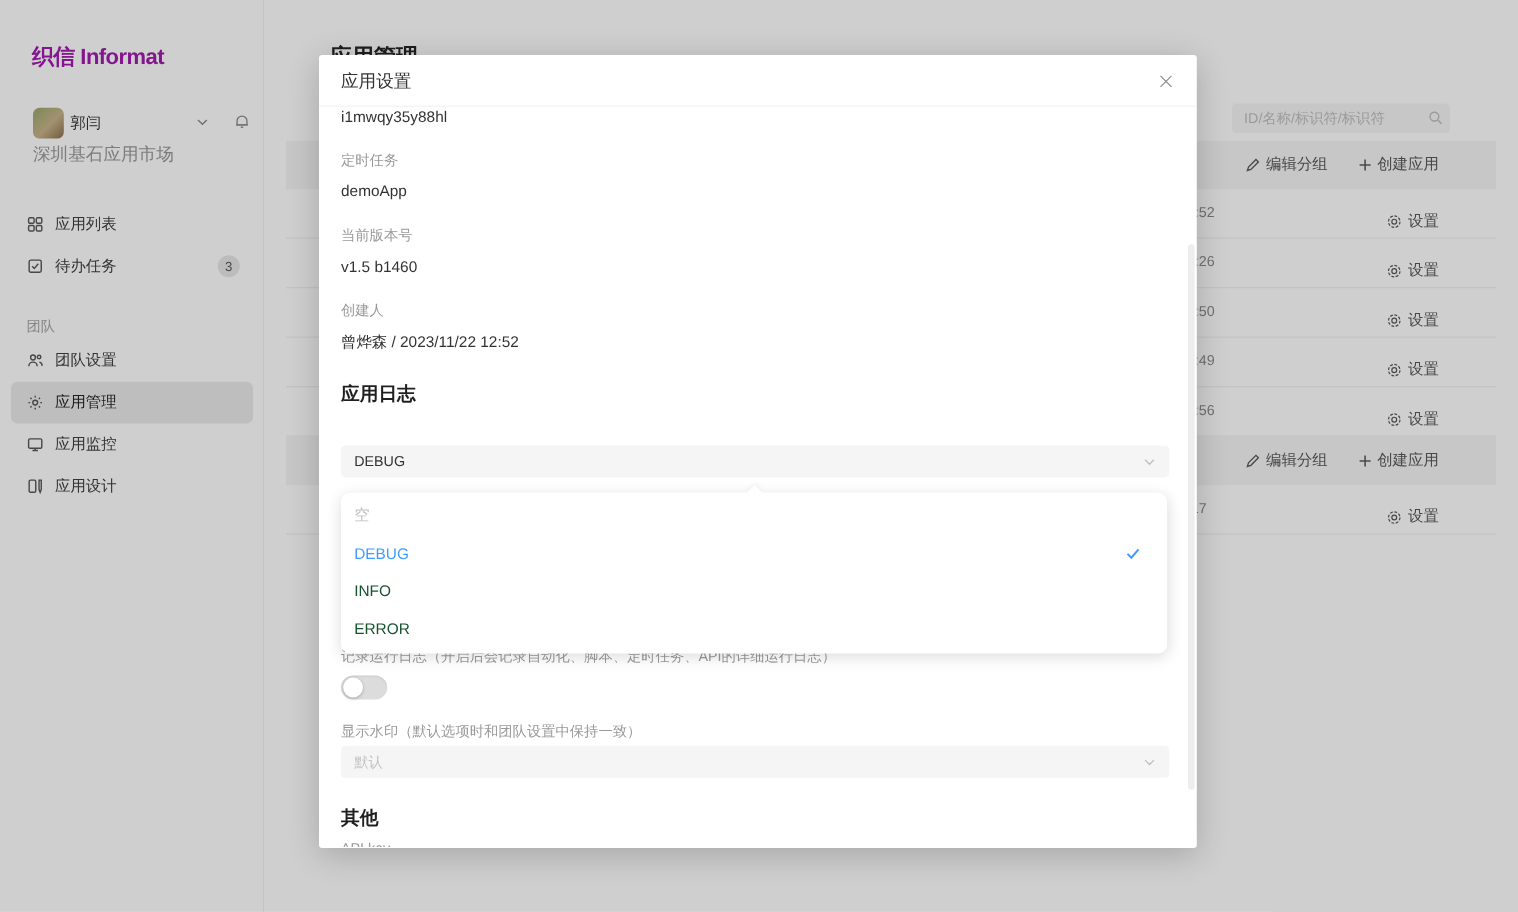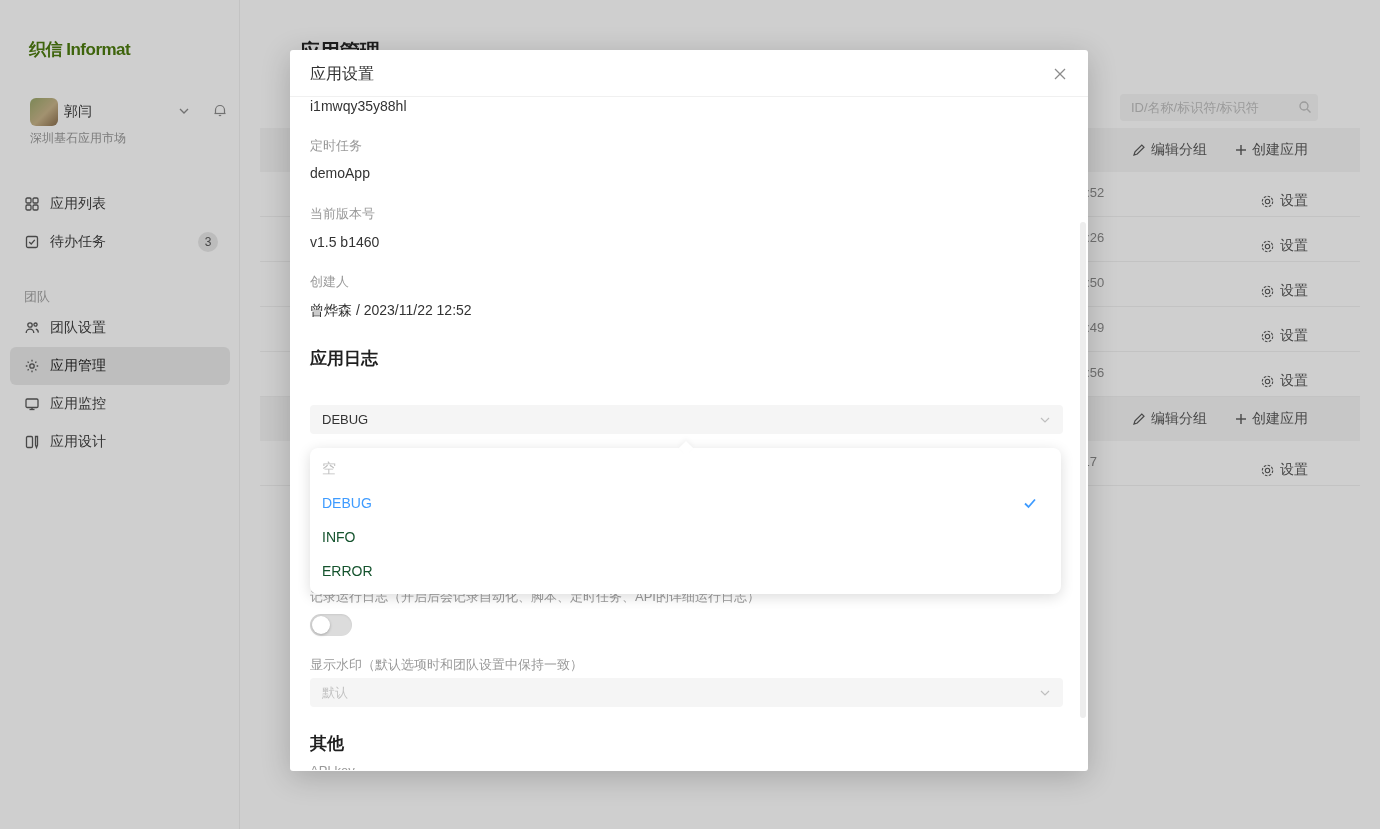--- a/index.html
+++ b/index.html
@@ -3,29 +3,29 @@
 <meta charset="utf-8">
 <style>
   * { margin:0; padding:0; box-sizing:border-box; }
   html,body { width:1380px; height:829px; overflow:hidden;
     font-family:"Liberation Sans","DejaVu Sans",sans-serif; background:#fff; }
   .stage { position:relative; width:1380px; height:829px; background:#fff; }
 
   
   .sidebar { position:absolute; left:0; top:0; width:240px; height:829px;
     background:#fff; border-right:1px solid #f0f0f0; }
-  .logo { position:absolute; left:29px; top:38px; font-size:17px; font-weight:800;
-    color:#4d7c0f; letter-spacing:-0.5px; white-space:nowrap; }
+  .logo { position:absolute; left:29px; top:38px; font-size:20px; font-weight:800;
+    color:#a21caf; letter-spacing:-0.5px; white-space:nowrap; }
   .userrow { position:absolute; left:30px; top:97px; width:200px; height:30px;padding-left:16px; }
   .avatar { position:absolute; left:0; top:1px; width:28px; height:28px; border-radius:6px;
     background:linear-gradient(135deg,#9aa86b 0%,#c8b48a 55%,#8b6f4e 100%); }
   .username { position:absolute; left:34px; top:6px; font-size:14px; color:#333; }
   .user-caret { position:absolute; left:148px; top:8px; color:#8c8c8c; }
   .bell { position:absolute; left:182px; top:5px; color:#8c8c8c; }
-  .teamname { position:absolute; left:30px; top:130px; font-size:12px; color:#999; }
+  .teamname { position:absolute; left:30px; top:130px; font-size:16px; color:#999; }
   .menu { position:absolute; left:10px; top:185px; width:220px; }
   .mitem { position:relative; height:38px; border-radius:6px; display:flex; align-items:center;
     padding:0 14px; font-size:14px; color:#404040; cursor:pointer; }
   .mitem.selected { background:#ebebeb; color:#262626; }
   .mitem .micon { width:16px; height:16px; margin-right:10px; color:#595959; display:inline-flex; }
   .mitem .badge { position:absolute; right:12px; top:9px; min-width:20px; height:20px;
     border-radius:10px; background:#e8e8e8; color:#595959; font-size:12px;
     display:flex; align-items:center; justify-content:center; padding:0 6px; }
   .section-label { height:24px; margin:24px 4px 0 4px; padding-left:10px; font-size:13px;
     color:#a6a6a6; display:flex; align-items:center; }

